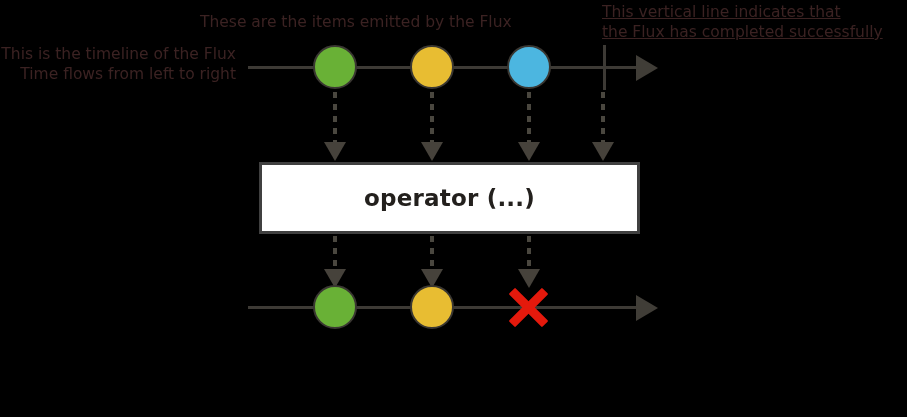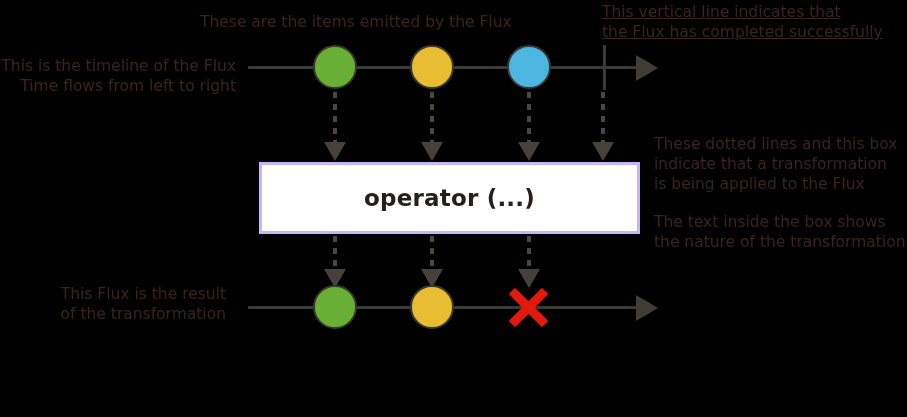--- a/index.html
+++ b/index.html
@@ -23,21 +23,21 @@
     color: #3b2222;
     font-size: 15.5px;
     line-height: 20px;
     white-space: pre;
     font-family: "DejaVu Sans", "Liberation Sans", sans-serif;
   }
   .annot.right  { text-align: right; }
   .annot.left   { text-align: left; }
   .annot.center { text-align: left; }
 
-  #annot-timeline      { left: 0px;   top: 44px;  width: 236px; margin-top: 12px; }
+  #annot-timeline      { left: 0px;   top: 44px;  width: 236px; }
   #annot-items         { left: 200px; top: 12px;  width: 470px; }
   #annot-complete      { left: 602px; top: 2px;   width: 305px; text-decoration: underline; }
   #annot-transform     { left: 654px; top: 134px; width: 253px; }
   #annot-boxtext       { left: 654px; top: 212px; width: 253px; }
   #annot-result        { left: 30px;  top: 284px; width: 196px; }
   #annot-error         { left: 506px; top: 347px; width: 400px; }
 
   
   .timeline {
     position: absolute;
@@ -140,21 +140,21 @@
   .connector.down-bot .head { top: 33px; }
 
   
   #operator-box {
     position: absolute;
     left: 259px;
     top: 162px;
     width: 381px;
     height: 72px;
     background: #ffffff;
-    border: 3px solid #c4b5fd;
+    border: 3px solid #404040;
     box-sizing: border-box;
     display: flex;
     align-items: center;
     justify-content: center;
   }
   #operator-label {
     color: #23201d;
     font-size: 23px;
     font-weight: bold;
     letter-spacing: 0.2px;
@@ -167,29 +167,22 @@
 <div id="stage">
 
   <div class="annot right" id="annot-timeline">This is the timeline of the Flux
 Time flows from left to right</div>
 
   <div class="annot center" id="annot-items">These are the items emitted by the Flux</div>
 
   <div class="annot left" id="annot-complete">This vertical line indicates that
 the Flux has completed successfully</div>
 
-  <div class="annot left" id="annot-transform">These dotted lines and this box
-indicate that a transformation
-is being applied to the Flux</div>
-
-  <div class="annot left" id="annot-boxtext">The text inside the box shows
-the nature of the transformation</div>
-
-  <div class="annot right" id="annot-result">This Flux is the result
-of the transformation</div>
+
+
 
 
   <div class="timeline" id="timeline-source"></div>
   <div class="timeline-arrow" id="arrow-source"></div>
 
   <div class="marble" style="left:313px; top:45px; background:#69b136;"></div>
   <div class="marble" style="left:410px; top:45px; background:#e8bd32;"></div>
   <div class="marble" style="left:507px; top:45px; background:#4cb6e0;"></div>
 
   <div id="completion-bar"></div>

